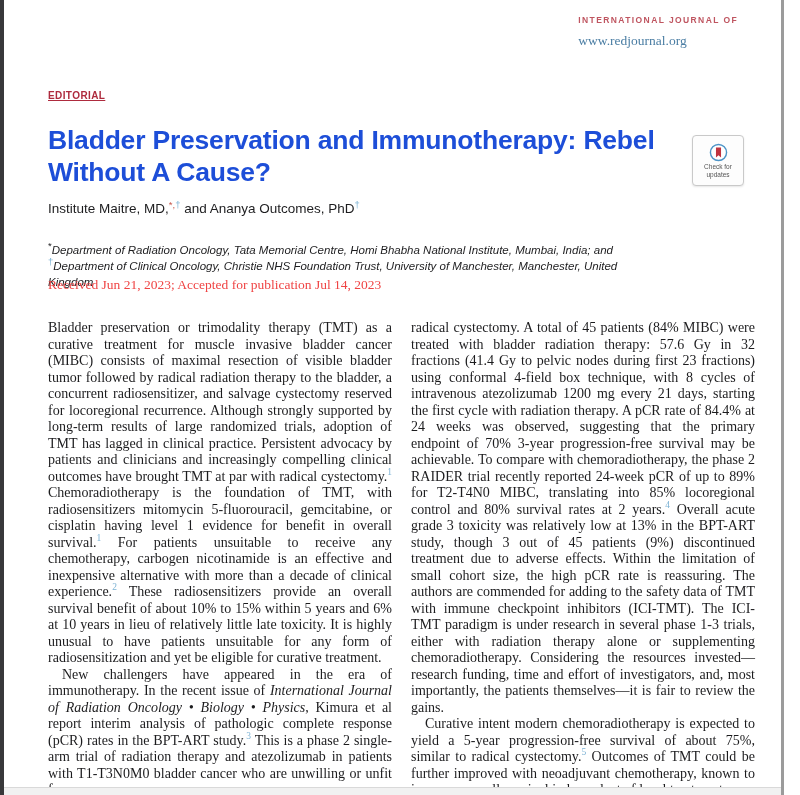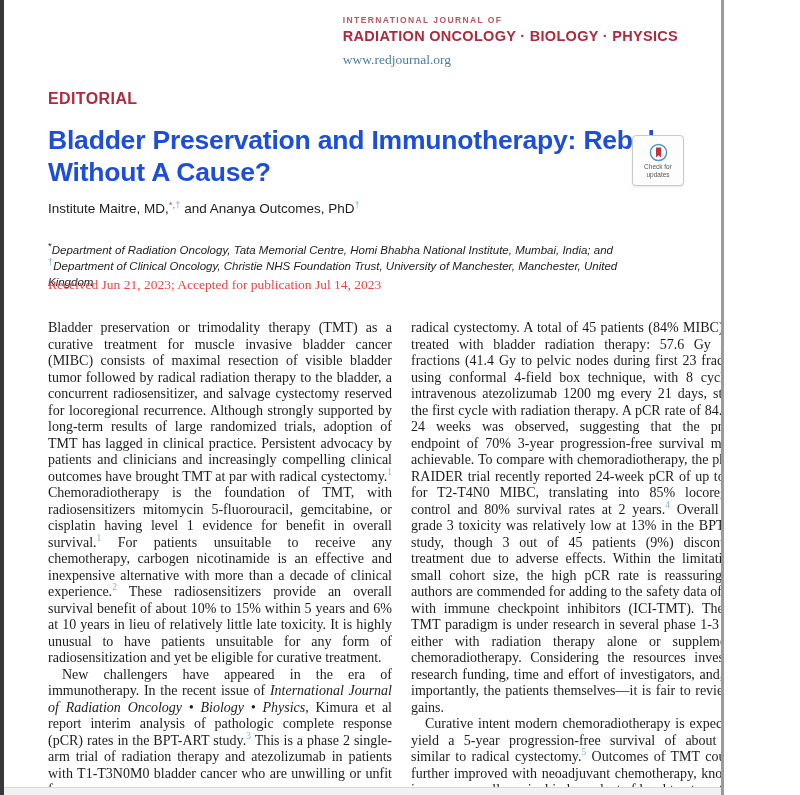--- a/index.html
+++ b/index.html
@@ -1,17 +1,17 @@
 <!DOCTYPE html>
 <html style="--accent: #ae2b3e; --accent_soft: #bf5560; --link: #4a7da3; --ref: #7db3d5; --asterisk: #c8574b; --edge_dark: #38383a; --edge_gray: #9b9b9b;"><head>
 <meta charset="utf-8">
 <style>
   html,body { margin:0; padding:0; background:#ffffff; }
   .page {
-    position:relative; width:724px; height:795px; background:#ffffff;
+    position:relative; width:784px; height:795px; background:#ffffff;
     overflow:hidden; font-family:"Liberation Serif", serif; color:#1c1c1e;
   }
   .edge-left  { position:absolute; left:0; top:0; width:4px; height:795px; background:var(--edge_dark,#38383a); z-index:5; }
   .edge-right { position:absolute; right:0; top:0; width:3px; height:795px; background:var(--edge_gray,#9b9b9b); z-index:5; }
   .footer-strip { position:absolute; left:0; right:0; bottom:0; height:7px; background:#f1f1f1; border-top:1px solid #d9d9d9; z-index:4; }
 
   .masthead { position:absolute; top:15px; right:46px; text-align:left; }
   .masthead .kicker {
     font-family:"Liberation Sans", sans-serif; font-size:8.5px; font-weight:600;
     letter-spacing:1.4px; color:var(--accent_soft,#bf5560);
@@ -20,22 +20,22 @@
     font-family:"Liberation Sans", sans-serif; font-weight:700; font-size:14.5px;
     letter-spacing:0.3px; color:var(--accent,#ae2b3e); margin-top:3px;
   }
   .masthead .site {
     font-family:"Liberation Serif", serif; font-size:13.5px; color:var(--link,#4a7da3);
     margin-top:8px; cursor:pointer;
   }
 
   .section-label {
     position:absolute; top:90px; left:48px;
-    font-family:"Liberation Sans", sans-serif; font-weight:700; font-size:16px;
-    letter-spacing:0.4px; color:var(--accent,#ae2b3e);
+    font-family:"Liberation Sans", sans-serif; font-weight:700; font-size:10px;
+    letter-spacing:0.4px; color:var(--accent,#ae2b3e);text-decoration:underline;
   }
   .title {
     position:absolute; top:124px; left:48px; width:636px;
     font-family:"Liberation Sans", sans-serif; font-weight:700; font-size:26.5px;
     line-height:32px; color:#1d4ed8; letter-spacing:-0.2px;
   }
 
   .badge {
     position:absolute; top:135px; right:40px; width:50px; height:49px;
     border:1px solid #c9c9c9; border-radius:4px; background:#fdfdfd;
@@ -72,21 +72,20 @@
 </head>
 <body>
 
 <div class="page">
   <div class="edge-left"></div>
   <div class="edge-right"></div>
   <div class="footer-strip"></div>
 
   <div class="masthead">
     <div class="kicker">INTERNATIONAL JOURNAL OF</div>
-    <div class="jtitle">RADIATION ONCOLOGY · BIOLOGY · PHYSICS</div>
     <div class="site">www.redjournal.org</div>
   </div>
 
   <div class="section-label">EDITORIAL</div>
 
   <h1 class="title" style="margin:0;">Bladder Preservation and Immunotherapy: Rebel Without A Cause?</h1>
 
   <div class="badge">
     <svg viewBox="0 0 24 24">
       <circle cx="12" cy="12" r="10.2" fill="#ffffff" stroke="#4d94c7" stroke-width="1.8"></circle>

